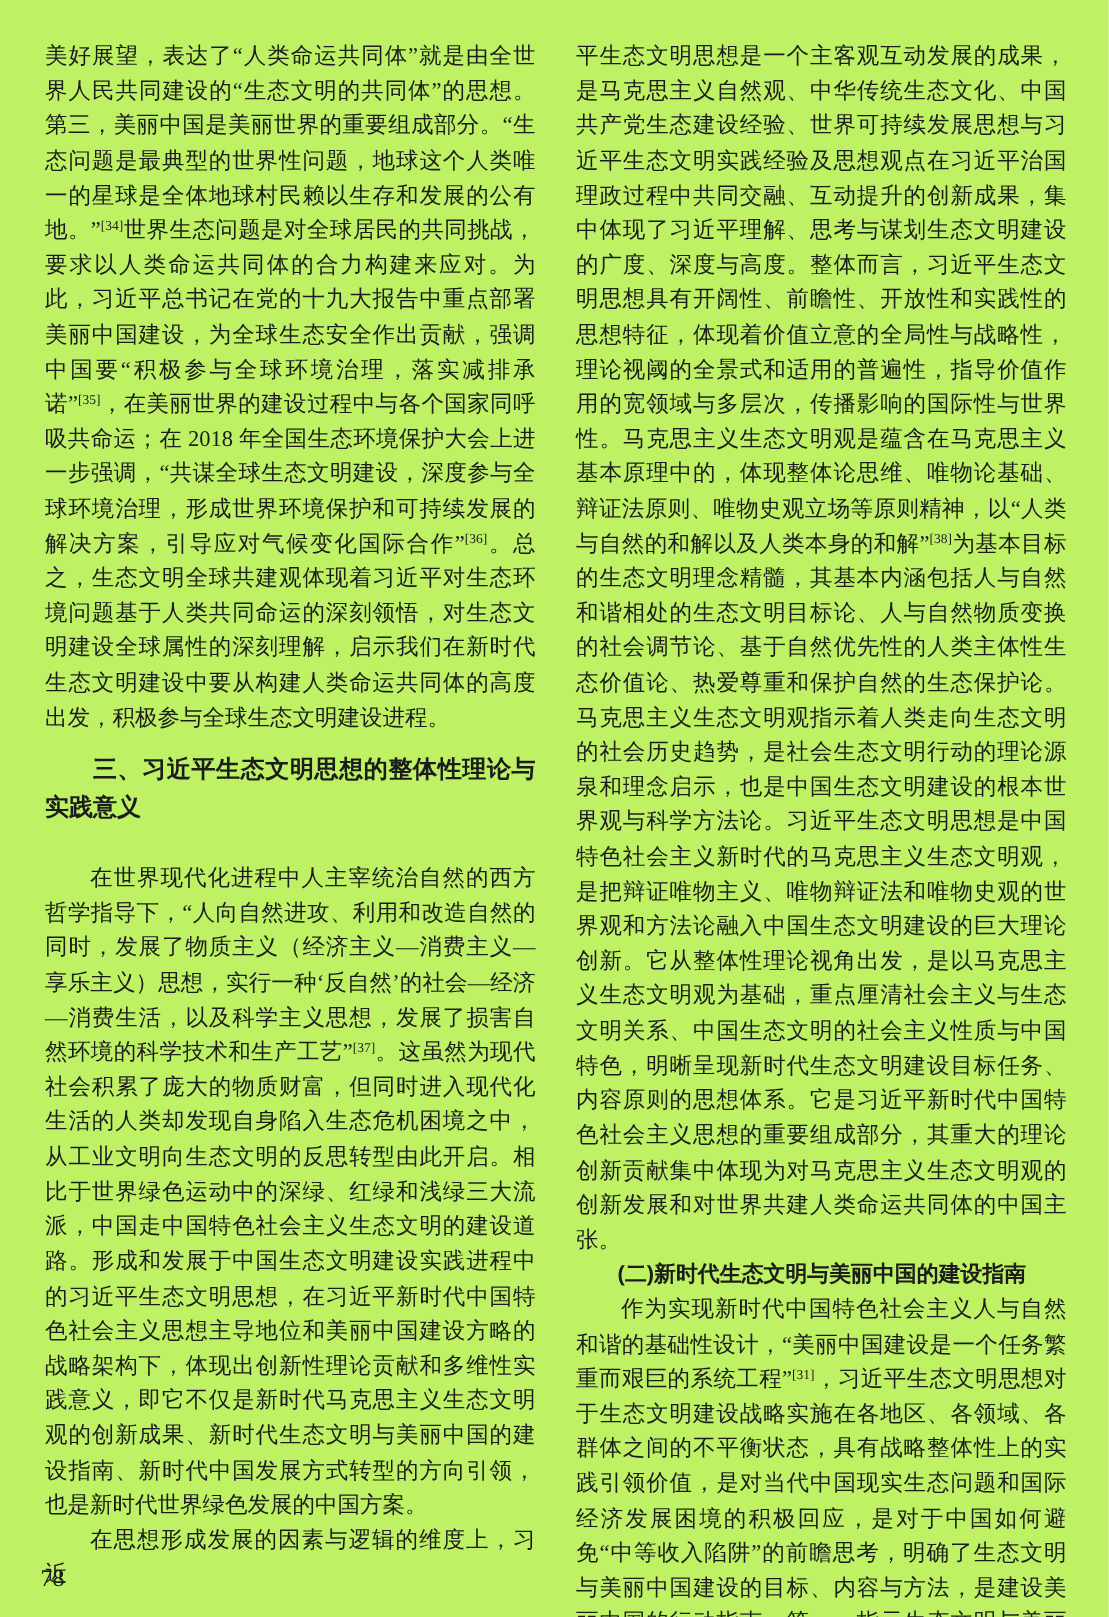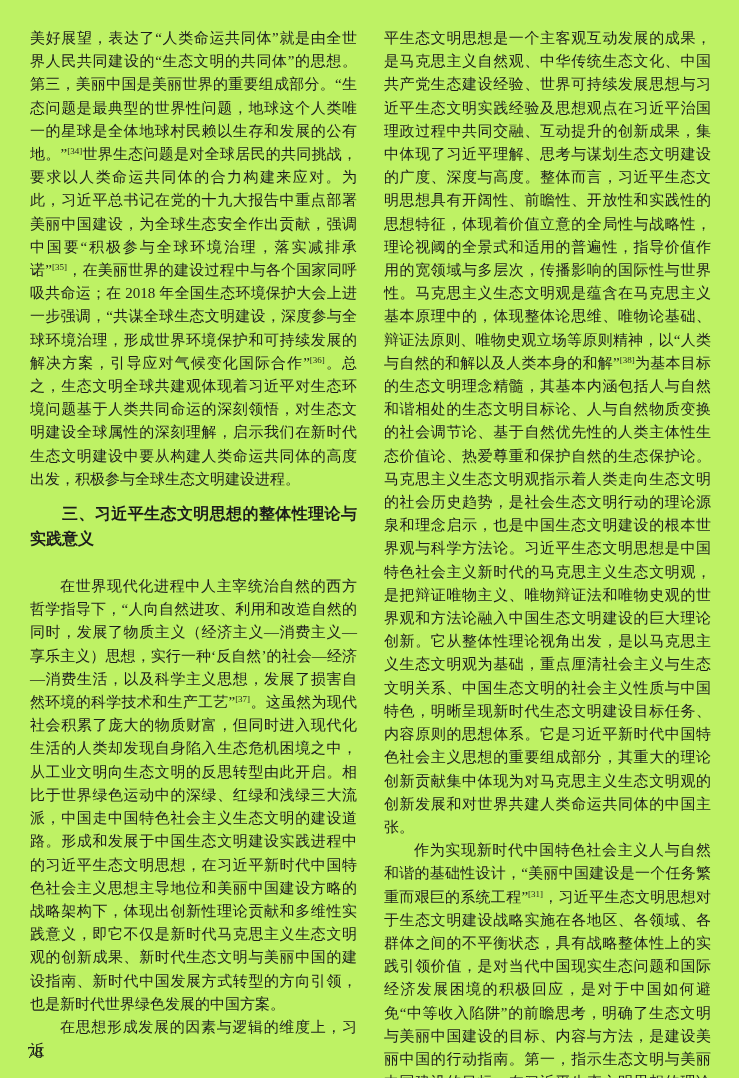--- a/index.html
+++ b/index.html
@@ -60,16 +60,17 @@
 
 <div class="page" style="background: #bef264; color: rgb(28, 28, 28); padding-left: 30px;">
   <div class="column col-left">
       <p class="paragraph"><span>美好展望，表达了“人类命运共同体”就是由全世界人民共同建设的“生态文明的共同体”的思想。第三，美丽中国是美丽世界的重要组成部分。“生态问题是最典型的世界性问题，地球这个人类唯一的星球是全体地球村民赖以生存和发展的公有地。”</span><sup class="ref">[34]</sup><span>世界生态问题是对全球居民的共同挑战，要求以人类命运共同体的合力构建来应对。为此，习近平总书记在党的十九大报告中重点部署美丽中国建设，为全球生态安全作出贡献，强调中国要“积极参与全球环境治理，落实减排承诺”</span><sup class="ref">[35]</sup><span>，在美丽世界的建设过程中与各个国家同呼吸共命运；在 2018 年全国生态环境保护大会上进一步强调，“共谋全球生态文明建设，深度参与全球环境治理，形成世界环境保护和可持续发展的解决方案，引导应对气候变化国际合作”</span><sup class="ref">[36]</sup><span>。总之，生态文明全球共建观体现着习近平对生态环境问题基于人类共同命运的深刻领悟，对生态文明建设全球属性的深刻理解，启示我们在新时代生态文明建设中要从构建人类命运共同体的高度出发，积极参与全球生态文明建设进程。</span></p>
       <h2 class="section-heading"><span>三、习近平生态文明思想的整体性理论与实践意义</span></h2>
       <p class="paragraph indent"><span>在世界现代化进程中人主宰统治自然的西方哲学指导下，“人向自然进攻、利用和改造自然的同时，发展了物质主义（经济主义—消费主义—享乐主义）思想，实行一种‘反自然’的社会—经济—消费生活，以及科学主义思想，发展了损害自然环境的科学技术和生产工艺”</span><sup class="ref">[37]</sup><span>。这虽然为现代社会积累了庞大的物质财富，但同时进入现代化生活的人类却发现自身陷入生态危机困境之中，从工业文明向生态文明的反思转型由此开启。相比于世界绿色运动中的深绿、红绿和浅绿三大流派，中国走中国特色社会主义生态文明的建设道路。形成和发展于中国生态文明建设实践进程中的习近平生态文明思想，在习近平新时代中国特色社会主义思想主导地位和美丽中国建设方略的战略架构下，体现出创新性理论贡献和多维性实践意义，即它不仅是新时代马克思主义生态文明观的创新成果、新时代生态文明与美丽中国的建设指南、新时代中国发展方式转型的方向引领，也是新时代世界绿色发展的中国方案。</span></p>
       <p class="paragraph indent"><span>在思想形成发展的因素与逻辑的维度上，习近</span></p>
     </div>
   <div class="column col-right">
       <p class="paragraph"><span>平生态文明思想是一个主客观互动发展的成果，是马克思主义自然观、中华传统生态文化、中国共产党生态建设经验、世界可持续发展思想与习近平生态文明实践经验及思想观点在习近平治国理政过程中共同交融、互动提升的创新成果，集中体现了习近平理解、思考与谋划生态文明建设的广度、深度与高度。整体而言，习近平生态文明思想具有开阔性、前瞻性、开放性和实践性的思想特征，体现着价值立意的全局性与战略性，理论视阈的全景式和适用的普遍性，指导价值作用的宽领域与多层次，传播影响的国际性与世界性。马克思主义生态文明观是蕴含在马克思主义基本原理中的，体现整体论思维、唯物论基础、辩证法原则、唯物史观立场等原则精神，以“人类与自然的和解以及人类本身的和解”</span><sup class="ref">[38]</sup><span>为基本目标的生态文明理念精髓，其基本内涵包括人与自然和谐相处的生态文明目标论、人与自然物质变换的社会调节论、基于自然优先性的人类主体性生态价值论、热爱尊重和保护自然的生态保护论。马克思主义生态文明观指示着人类走向生态文明的社会历史趋势，是社会生态文明行动的理论源泉和理念启示，也是中国生态文明建设的根本世界观与科学方法论。习近平生态文明思想是中国特色社会主义新时代的马克思主义生态文明观，是把辩证唯物主义、唯物辩证法和唯物史观的世界观和方法论融入中国生态文明建设的巨大理论创新。它从整体性理论视角出发，是以马克思主义生态文明观为基础，重点厘清社会主义与生态文明关系、中国生态文明的社会主义性质与中国特色，明晰呈现新时代生态文明建设目标任务、内容原则的思想体系。它是习近平新时代中国特色社会主义思想的重要组成部分，其重大的理论创新贡献集中体现为对马克思主义生态文明观的创新发展和对世界共建人类命运共同体的中国主张。</span></p>
+      <h3 class="subsection-heading"><span>(二)新时代生态文明与美丽中国的建设指南</span></h3>
       <p class="paragraph indent"><span>作为实现新时代中国特色社会主义人与自然和谐的基础性设计，“美丽中国建设是一个任务繁重而艰巨的系统工程”</span><sup class="ref">[31]</sup><span>，习近平生态文明思想对于生态文明建设战略实施在各地区、各领域、各群体之间的不平衡状态，具有战略整体性上的实践引领价值，是对当代中国现实生态问题和国际经济发展困境的积极回应，是对于中国如何避免“中等收入陷阱”的前瞻思考，明确了生态文明与美丽中国建设的目标、内容与方法，是建设美丽中国的行动指南。第一，指示生态文明与美丽中国建设的目标。在习近平生态文明思想的理论框架下，美丽中国、</span></p>
     </div>
   <div class="page-number">78</div>
 </div>
 
 </body></html>

